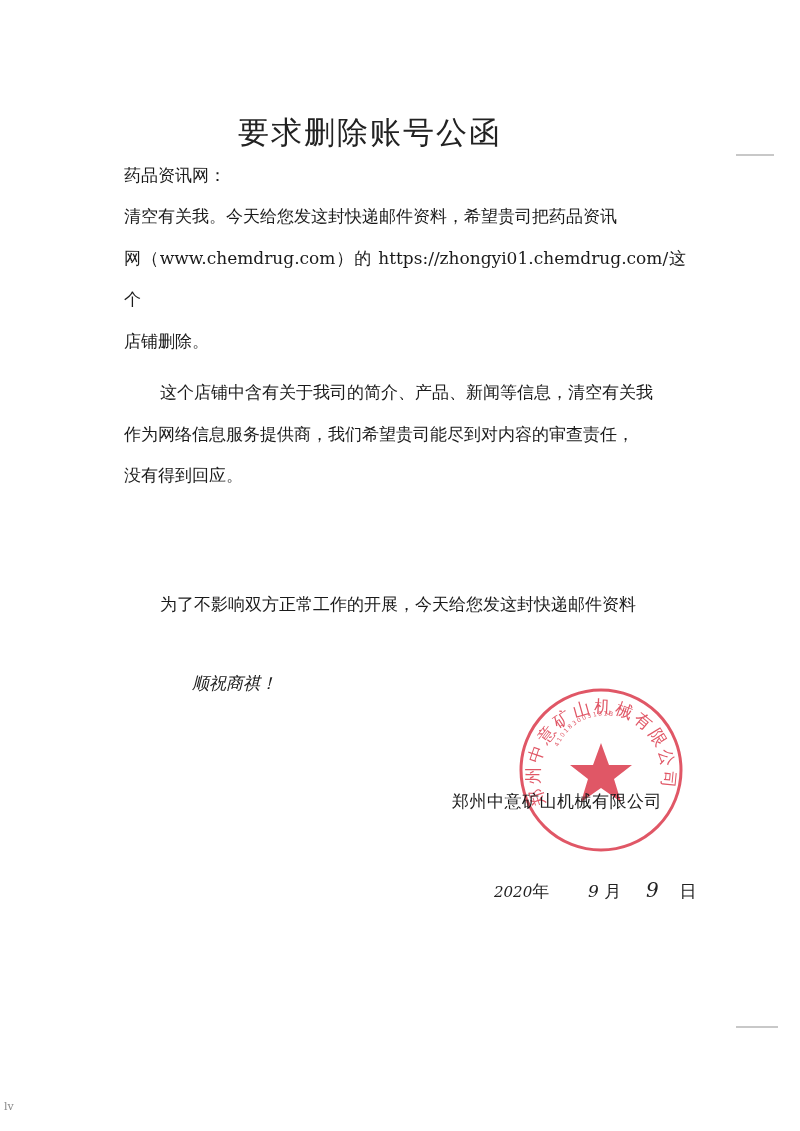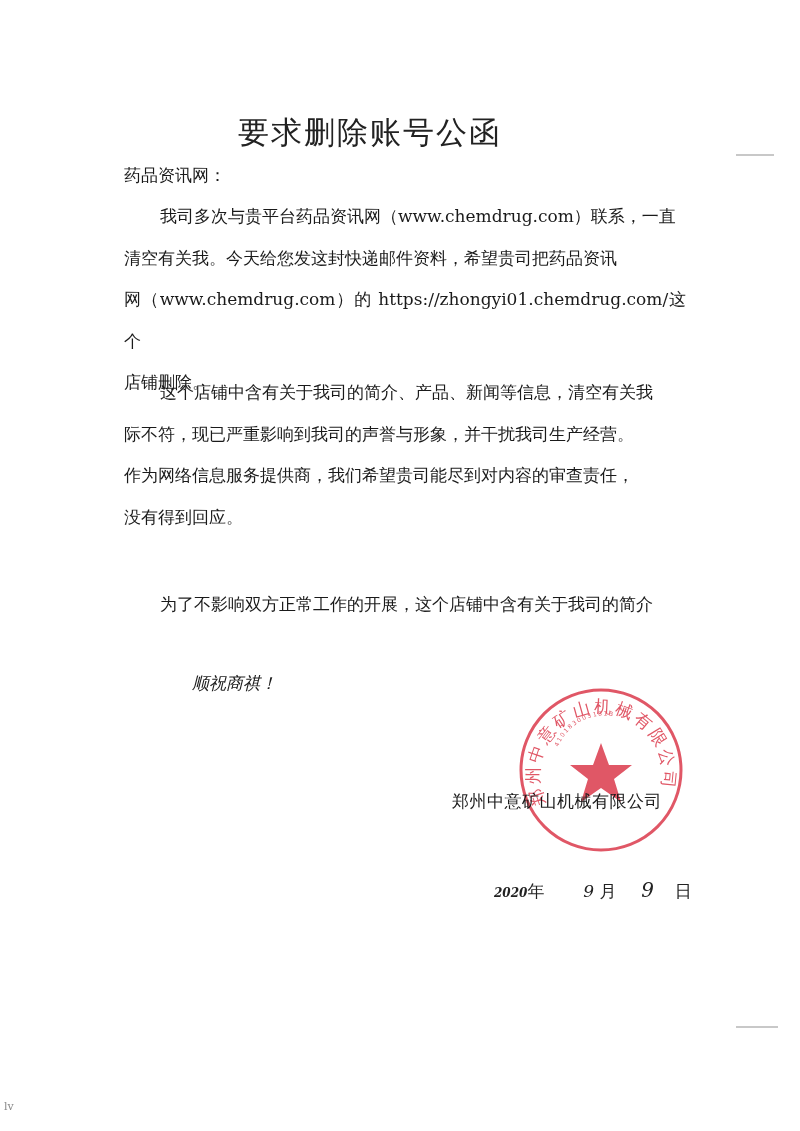--- a/index.html
+++ b/index.html
@@ -29,53 +29,51 @@
     .para .indent { display: inline-block; width: 36px; }
     .closing { position: absolute; left: 192px; top: 672px; font-size: 17px; font-style: italic; }
     .company {
       position: absolute; left: 452px; top: 790px; font-size: 17px;
       font-family: "DejaVu Sans", "Liberation Sans", sans-serif; letter-spacing: 0.5px;
     }
     .date {
       position: absolute; top: 878px; left: 494px; font-size: 17px; color: #222;
     }
     .date .hand { font-style: italic; font-family: "DejaVu Serif", serif; }
-    .date .year { font-size: 12px; font-style: italic; font-weight: bold; }
+    .date .year { font-size: 15px; font-style: italic; }
     .seal { position: absolute; left: 516px; top: 685px; width: 170px; height: 170px; opacity: 0.78; }
     .mark { position: absolute; height: 2px; background: #c8c8c8; }
     .corner { position: absolute; left: 4px; top: 1100px; font-size: 11px; color: #888; }
   </style>
 </head>
 <body>
 
 <div class="page">
 
   <div class="mark" style="left:736px;top:154px;width:38px;"></div>
   <div class="mark" style="left:736px;top:1026px;width:42px;"></div>
 
   <div class="title">要求删除账号公函</div>
 
   <div class="salutation">药品资讯网：</div>
 
   <div class="para" style="top:196px;">
-    <div><span class="indent"></span><span>我司多次与贵平台药品资讯网（www.chemdrug.com）联系，一直</span></div>
     <div>清空有关我。今天给您发这封快递邮件资料，希望贵司把药品资讯</div>
     <div>网（www.chemdrug.com）的 https://zhongyi01.chemdrug.com/这个</div>
     <div>店铺删除。</div>
   </div>
 
   <div class="para" style="top:372px;">
     <div><span class="indent"></span><span>这个店铺中含有关于我司的简介、产品、新闻等信息，清空有关我</span></div>
-    <div>际不符，现已严重影响到我司的声誉与形象，并干扰我司生产经营。</div>
     <div>作为网络信息服务提供商，我们希望贵司能尽到对内容的审查责任，</div>
     <div>没有得到回应。</div>
   </div>
 
   <div class="para" style="top:584px;">
-    <div><span class="indent"></span><span>为了不影响双方正常工作的开展，这个店铺中含有关于我司的简介</span></div>
+    <div><span class="indent"></span><span>为了不影响双方正常工作的开展，今天给您发这封快递邮件资料</span></div>
   </div>
 
   <div class="closing">顺祝商祺！</div>
 
   <svg class="seal" viewBox="0 0 170 170">
     <defs>
       <path id="sealArc" d="M 30 118 A 62 62 0 1 1 140 118"></path>
       <path id="numArc" d="M 42 62 A 50 50 0 0 1 128 50"></path>
     </defs>
     <circle cx="85" cy="85" r="80" fill="none" stroke="#d8283c" stroke-width="3"></circle>

